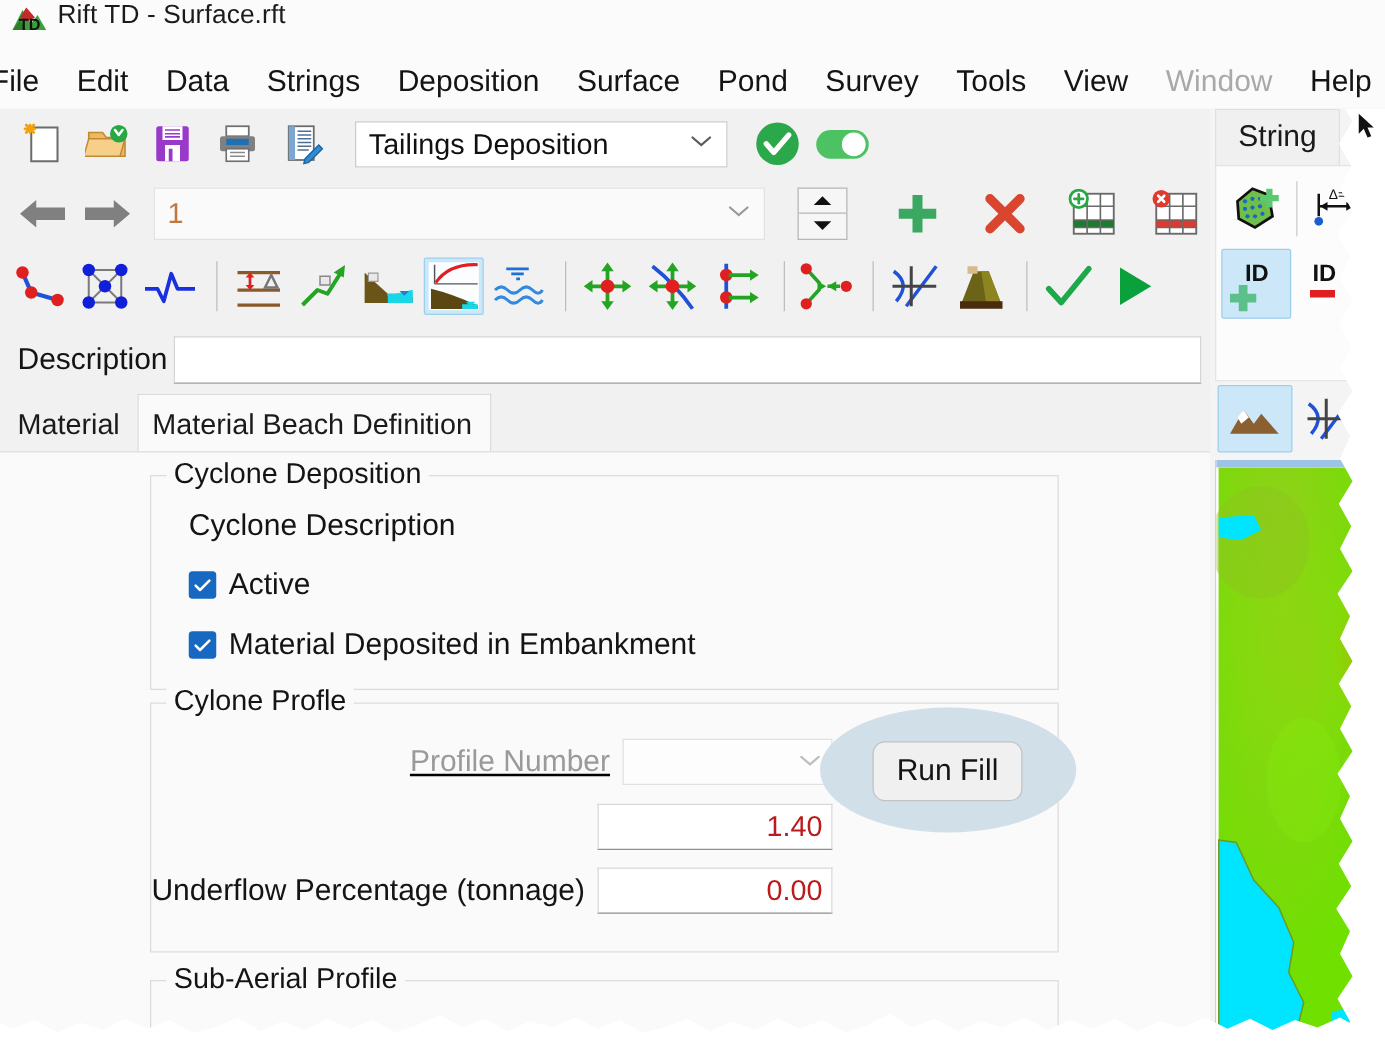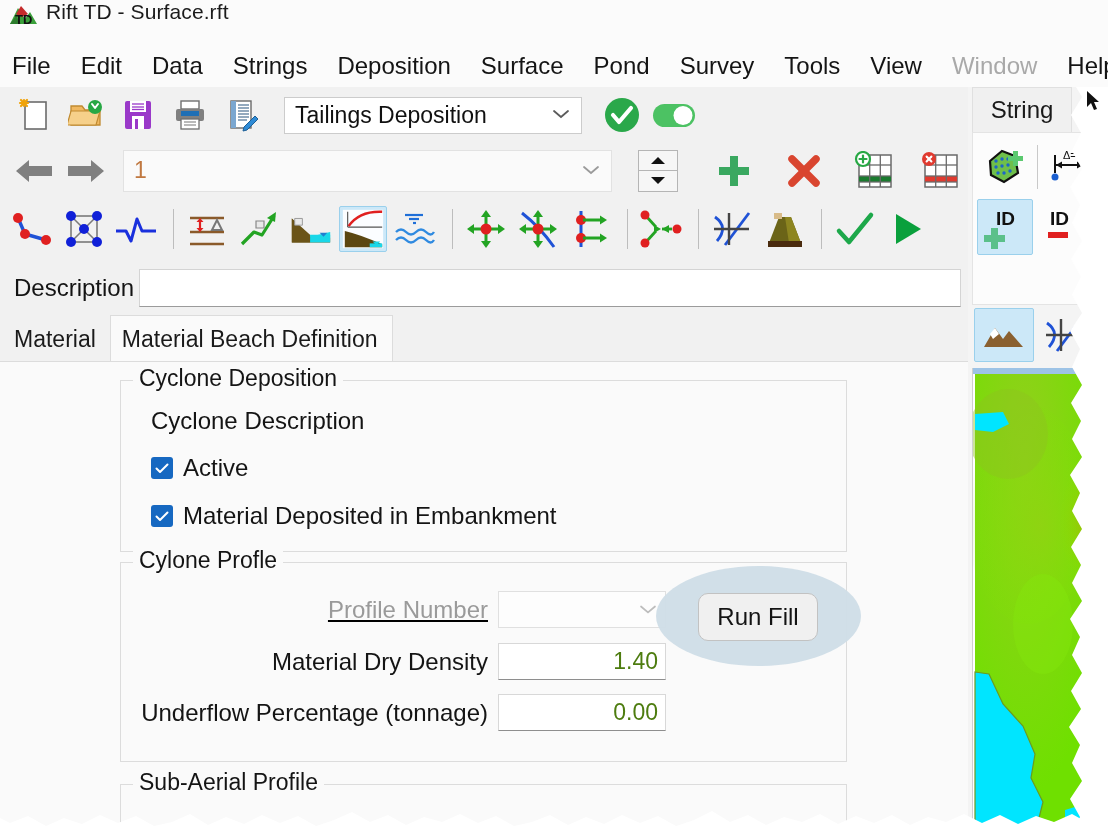--- a/index.html
+++ b/index.html
@@ -12,21 +12,21 @@
   .app{position:relative;width:1108px;height:836px;background:#f4f4f4;overflow:hidden;}
 
   
   .titlebar{position:absolute;left:0;top:0;width:1108px;height:45px;background:#fbfbfb;
             display:flex;align-items:flex-start;padding-left:8px;box-sizing:border-box;}
   .app-icon{width:30px;height:30px;position:relative;flex:0 0 auto;margin-right:8px;}
   .title-text{font-size:21px;color:#1b1b1b;letter-spacing:.1px;white-space:nowrap;}
 
   
   .menubar{position:absolute;left:0;top:45px;width:1108px;height:42px;background:#fbfbfb;
-           display:flex;align-items:center;padding-left:12px;box-sizing:border-box;}
+           display:flex;align-items:center;padding-left:12px;box-sizing:border-box;justify-content:center;}
   .menu-item{font-size:24px;color:#141414;margin-right:30px;white-space:nowrap;cursor:default;}
   .menu-item.disabled{color:#a9a9a9;}
 
   
   .toolbar{position:absolute;left:0;background:#f1f1f1;box-sizing:border-box;}
   .tb1{top:87px;width:968px;height:56px;display:flex;align-items:center;padding-left:10px;}
   .tb2{top:143px;width:968px;height:55px;display:flex;align-items:center;padding-left:10px;}
   .tb3{top:198px;width:968px;height:62px;display:flex;align-items:center;padding-left:8px;}
   .tbtn{width:46px;height:44px;display:flex;align-items:center;justify-content:center;
         flex:0 0 auto;margin-right:4px;cursor:pointer;border:1px solid transparent;border-radius:2px;}
@@ -69,22 +69,22 @@
                font-size:23px;color:#141414;white-space:nowrap;}
   .chkrow{display:flex;align-items:center;margin-left:30px;}
   .chk{width:22px;height:22px;border-radius:3px;background:#1668c1;display:flex;
        align-items:center;justify-content:center;flex:0 0 auto;margin-right:10px;cursor:pointer;}
   .chk-lbl{font-size:24px;color:#141414;white-space:nowrap;}
   .sub-lbl{font-size:24px;color:#141414;margin-left:30px;white-space:nowrap;}
 
   .frow{display:flex;align-items:center;justify-content:flex-end;position:relative;}
   .frow .flbl{font-size:24px;color:#141414;text-align:right;white-space:nowrap;margin-right:10px;}
   .frow .flbl.dim{color:#9a9a9a;}
-  .finput{width:168px;height:37px;background:#ffffff;border:1px solid #d8d8d8;
-          border-bottom:1px solid #8e8e8e;box-sizing:border-box;font-size:23px;color:#4d7c0f;
+  .finput{width:188px;height:37px;background:#ffffff;border:1px solid #d8d8d8;
+          border-bottom:1px solid #8e8e8e;box-sizing:border-box;font-size:23px;color:#b91c1c;
           text-align:right;padding:0 7px;font-family:"Liberation Sans",sans-serif;outline:none;}
   .fcombo{width:168px;height:37px;background:#fdfdfd;border:1px solid #e0e0e0;
           box-sizing:border-box;position:relative;}
   .runbtn{width:118px;height:46px;background:#f0f0f0;border:1px solid #c2c2c2;border-radius:3px;
           font-size:24px;color:#141414;font-family:"Liberation Sans",sans-serif;cursor:pointer;
           display:flex;align-items:center;justify-content:center;}
   .click-halo{position:absolute;border-radius:50%;background:#cfdde7;opacity:.95;}
 
   
   .rightpane{position:absolute;left:968px;top:87px;width:140px;height:749px;background:#f4f4f4;
@@ -525,21 +525,20 @@
         <div class="fcombo">
           <span style="position:absolute;right:8px;top:50%;transform:translateY(-50%);">
             <svg width="18" height="11" viewBox="0 0 18 11">
                 <path d="M2 2.5 L9 8.5 L16 2.5" stroke="#bdbdbd" stroke-width="1.7" fill="none" stroke-linecap="round"></path>
               </svg>
           </span>
         </div>
       </div>
 
       <div class="frow" style="margin-top:15px;padding-right:180px;">
-        <span class="flbl">Material Dry Density</span>
         <input class="finput" type="text" value="1.40" style="">
       </div>
 
       <div class="frow" style="margin-top:14px;padding-right:180px;">
         <span class="flbl">Underflow Percentage (tonnage)</span>
         <input class="finput" type="text" value="0.00" style="">
       </div>
 
       <div class="click-halo" style="left:535px;top:3px;width:205px;height:100px;"></div>
       <div class="runbtn" style="position:absolute;left:577px;top:30px;border-radius:10px;">Run Fill</div>

